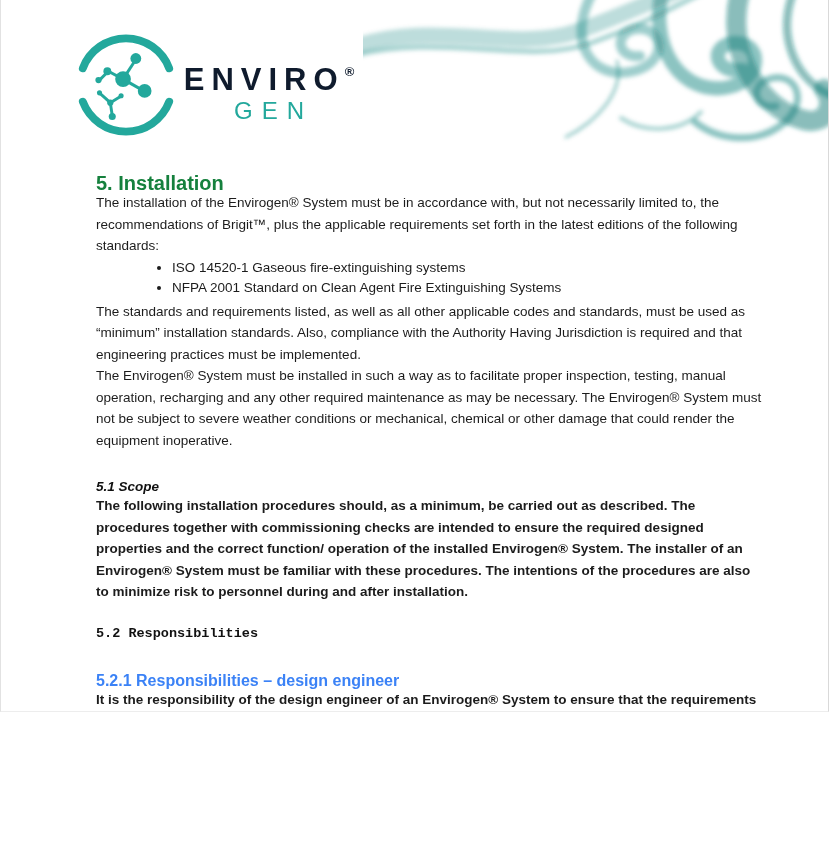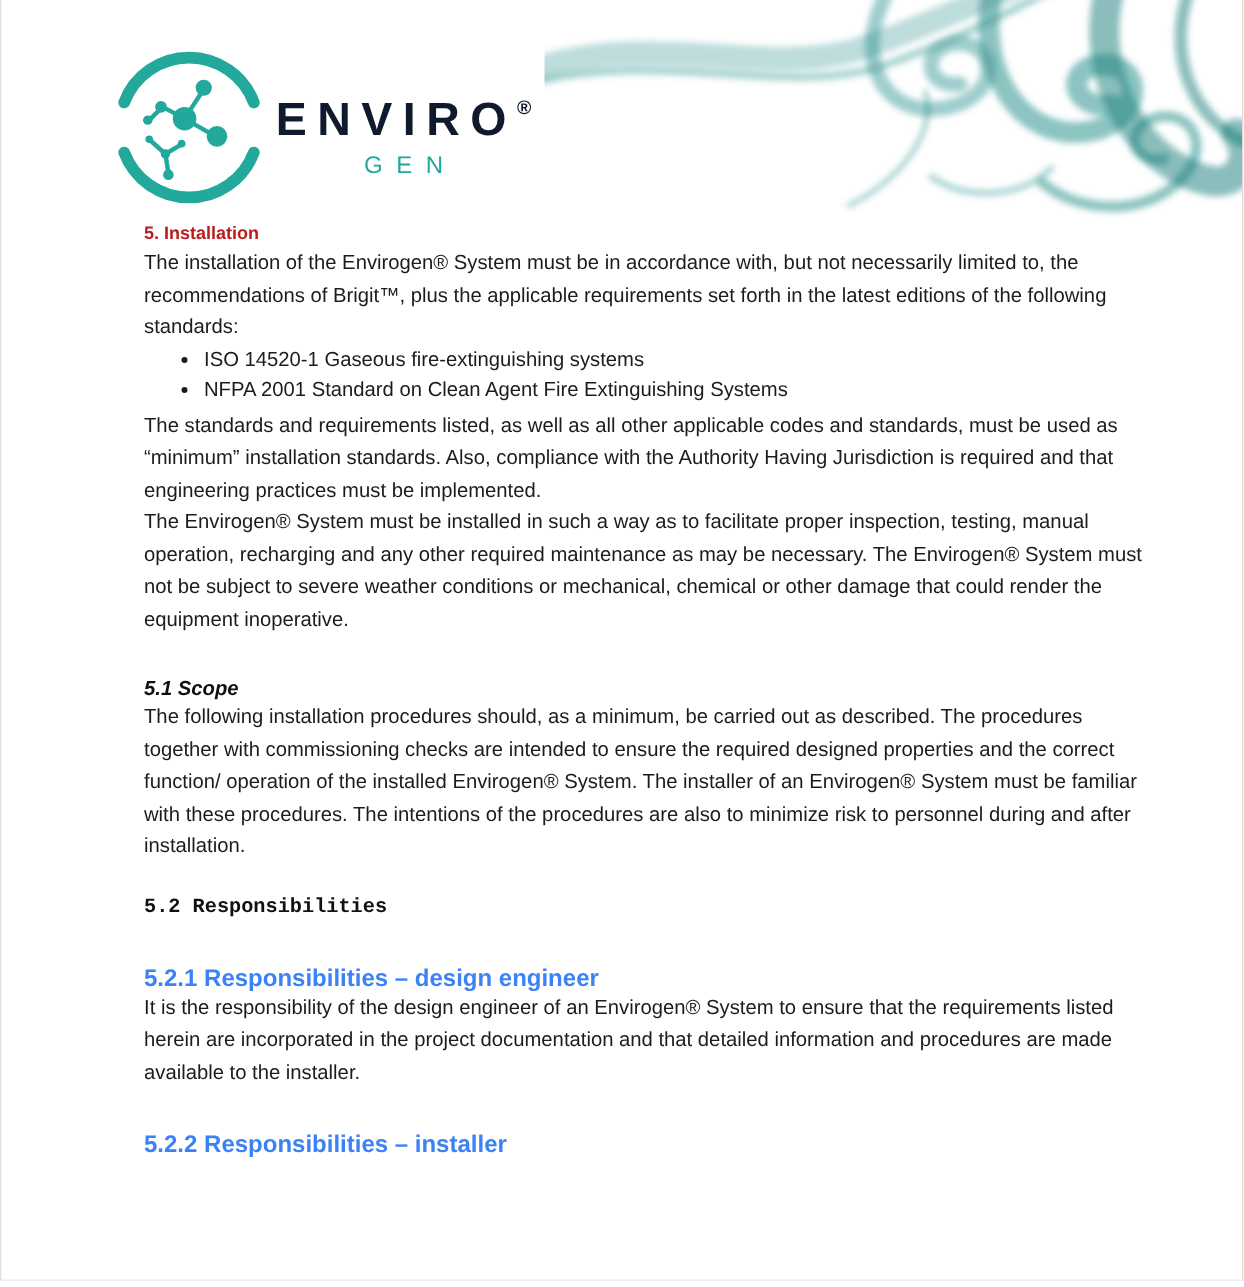--- a/index.html
+++ b/index.html
@@ -1,21 +1,21 @@
 <!DOCTYPE html>
 <html><head>
 <meta charset="utf-8">
 <style>
   * { margin:0; padding:0; box-sizing:border-box; }
   html,body { background:#ffffff; }
   body { font-family:"Liberation Sans", sans-serif; color:#1a1a1a; }
 
   .page {
     position:relative;
-    width:829px; height:854px;
+    width:829px; height:712px;
     background:#ffffff;
     border-left:1px solid #e2e2e2;
     border-right:1px solid #d9d9d9;
     border-bottom:1px solid #ededed;
     overflow:hidden;
   }
 
   
   .header { position:relative; height:142px; }
 
@@ -30,48 +30,48 @@
 
   .brand-text { position:absolute; left:92px; top:24px; width:210px; text-align:center; }
   .brand-name {
     font-size:31px; font-weight:bold; color:#0f1b2d;
     letter-spacing:7px; line-height:34px; white-space:nowrap;
   }
   .registered-mark {
     font-size:13px; color:#0f1b2d; vertical-align:14px; letter-spacing:0;
   }
   .brand-subname {
-    font-size:16px; color:#23a89c; letter-spacing:9px;
+    font-size:24px; color:#23a89c; letter-spacing:9px;
     line-height:24px; margin-top:2px; padding-left:9px;
   }
 
   
   .content {
     position:relative;
     padding:4px 62px 0 95px;
     font-size:13.5px; line-height:21.5px; color:#1c1c1c;
   }
 
-  h1.sec { font-size:12px; font-weight:bold; color:#b91c1c; line-height:18px; }
+  h1.sec { font-size:20px; font-weight:bold; color:#15803d; line-height:18px;margin-top:28px; }
   h2.sec { font-size:13.5px; font-weight:bold; color:#111; line-height:17px; }
   h3.sec { font-size:16px;  font-weight:bold; color:#3b82f6; line-height:16px; }
 
   p.body-par { margin:0; }
   .mt-intro   { margin-top:22px; }
   .mt-scopeh  { margin-top:27px;font-style:italic; }
   .mt-resph   { margin-top:22px;font-family:Liberation Mono, monospace; }
   .mt-subh    { margin-top:31px; }
-  .mt-par     { margin-top:10px; }
+  .mt-par     { margin-top:10px;font-weight:bold; }
 
   ul.standards {
     margin:1px 0 2px 0;
     padding-left:40px;
     list-style:disc;
   }
-  ul.standards li { line-height:20.5px; }
+  ul.standards li { line-height:20.5px;margin-left:36px; }
 </style>
 </head>
 <body>
 
 <div class="page">
 
   <div class="header">
 
     <svg class="smoke" viewBox="0 0 465 152" aria-hidden="true">
       <defs>

